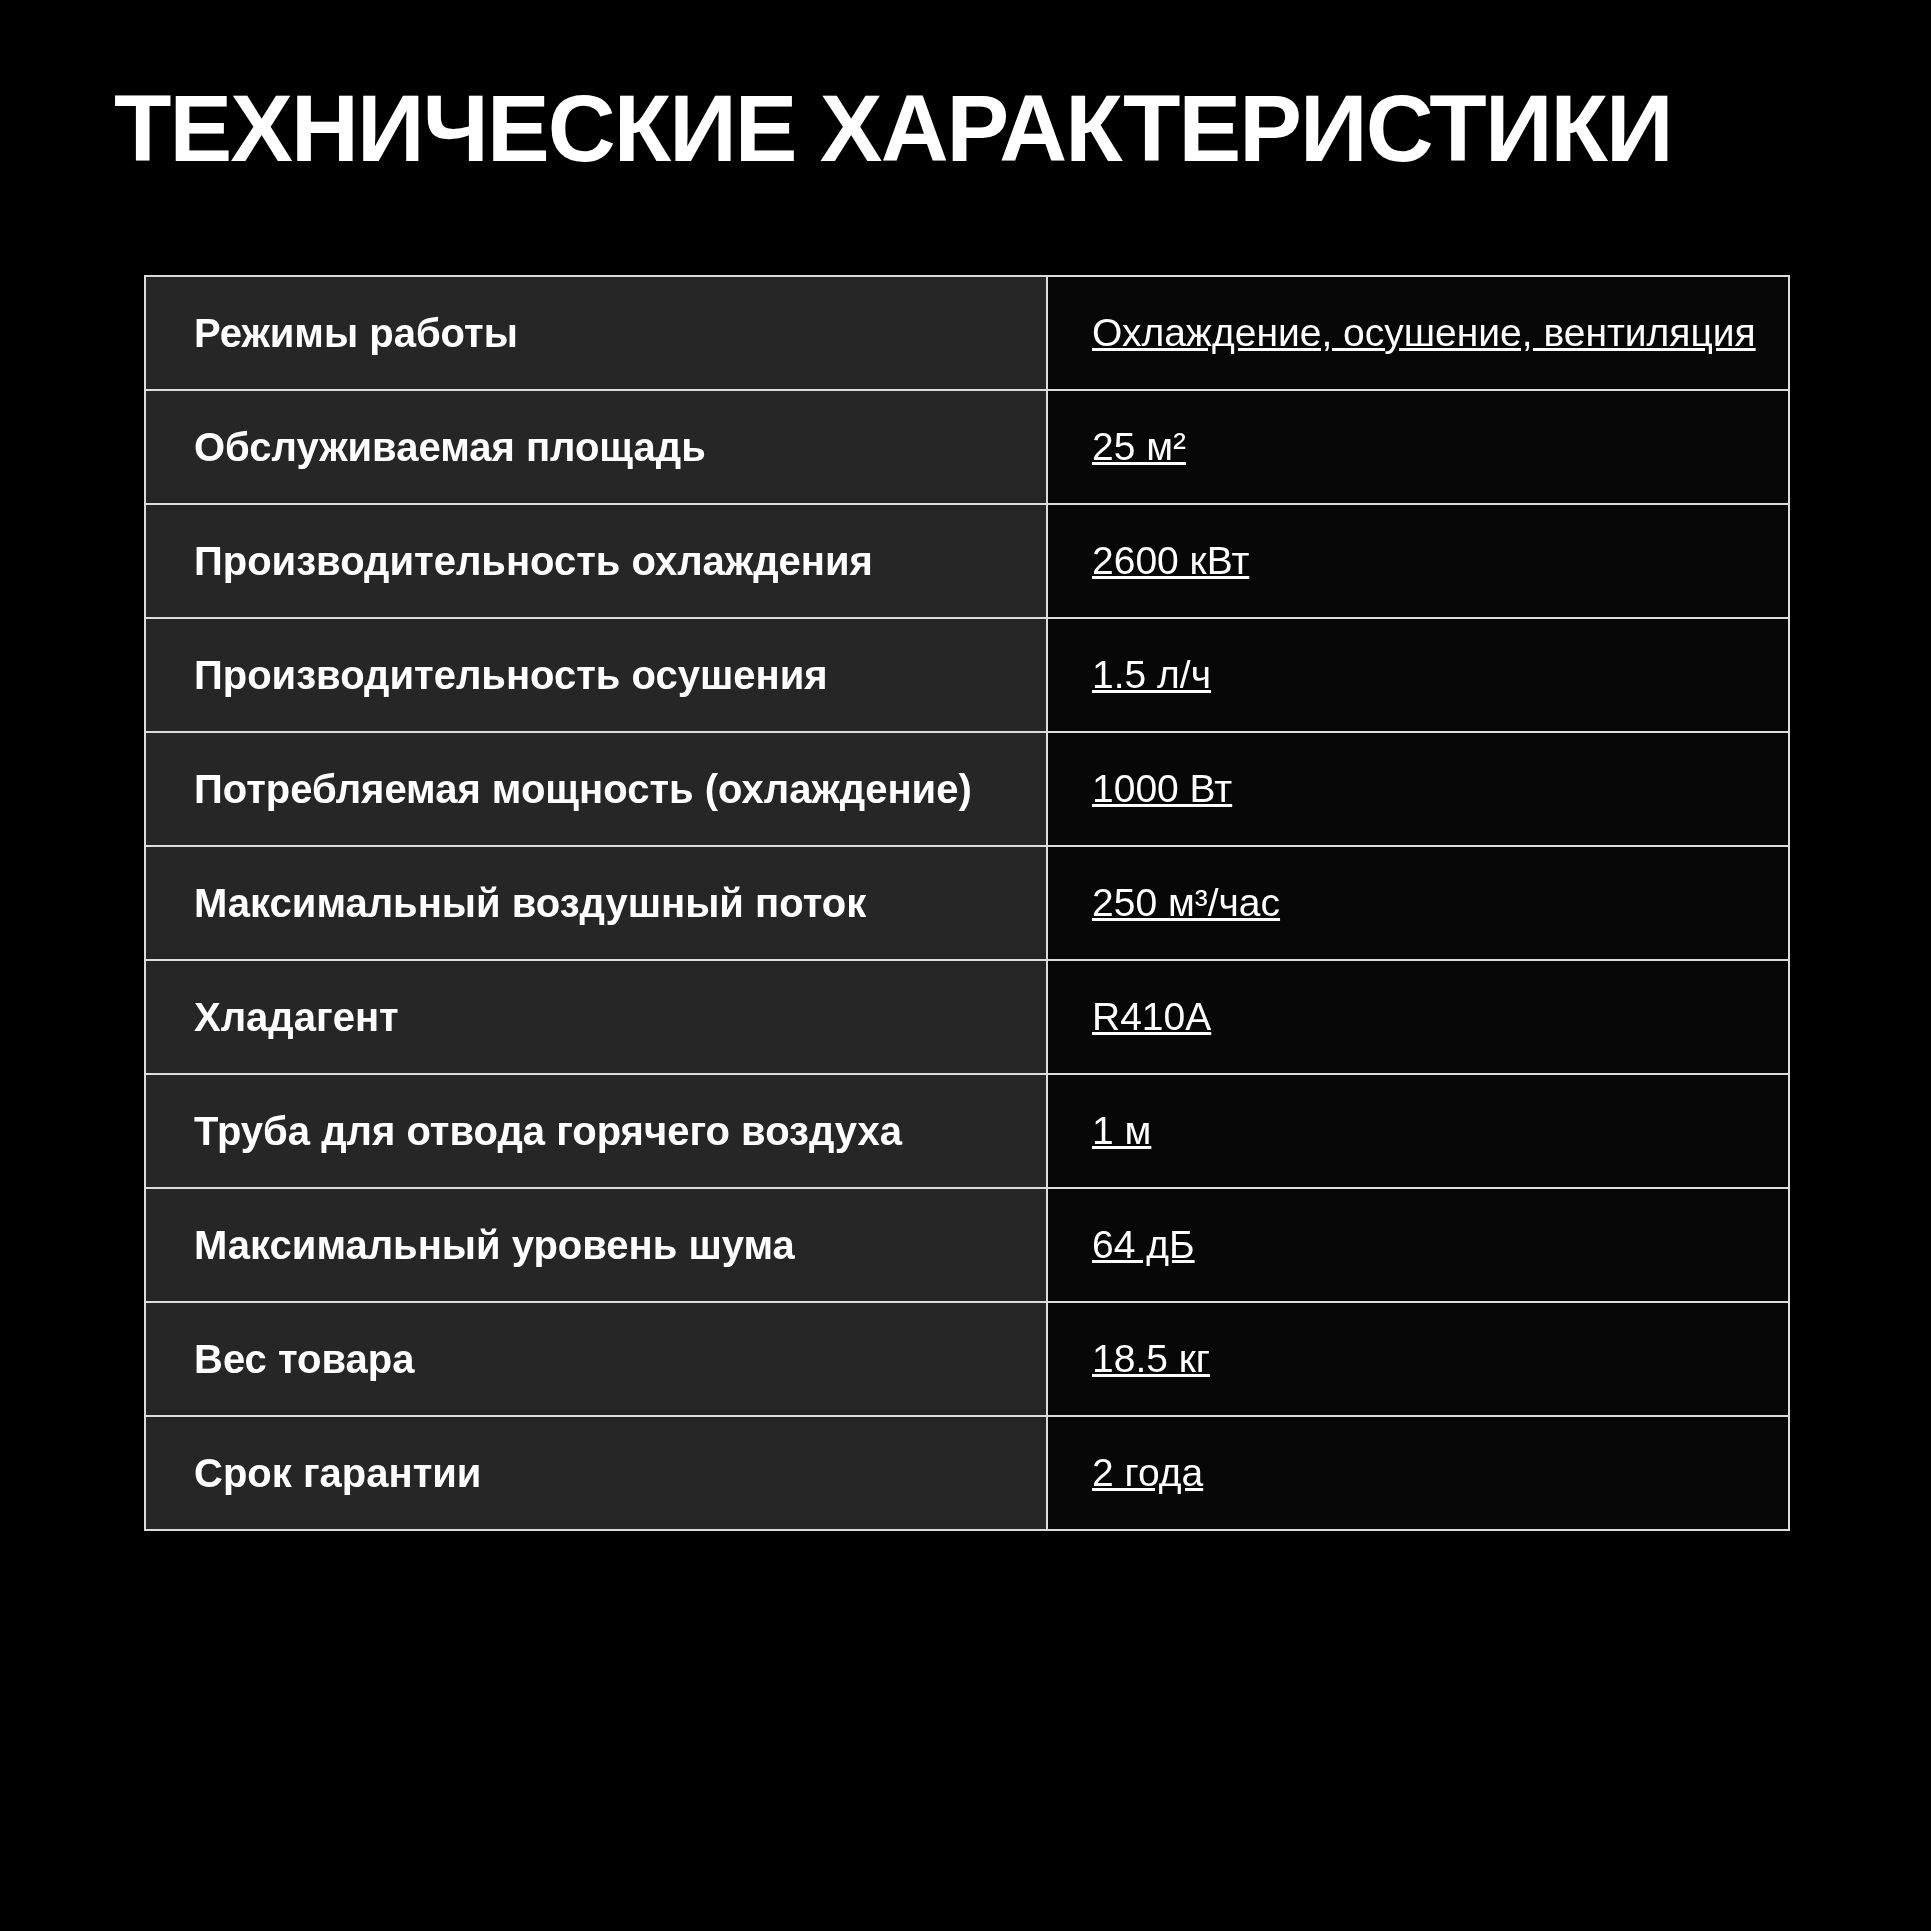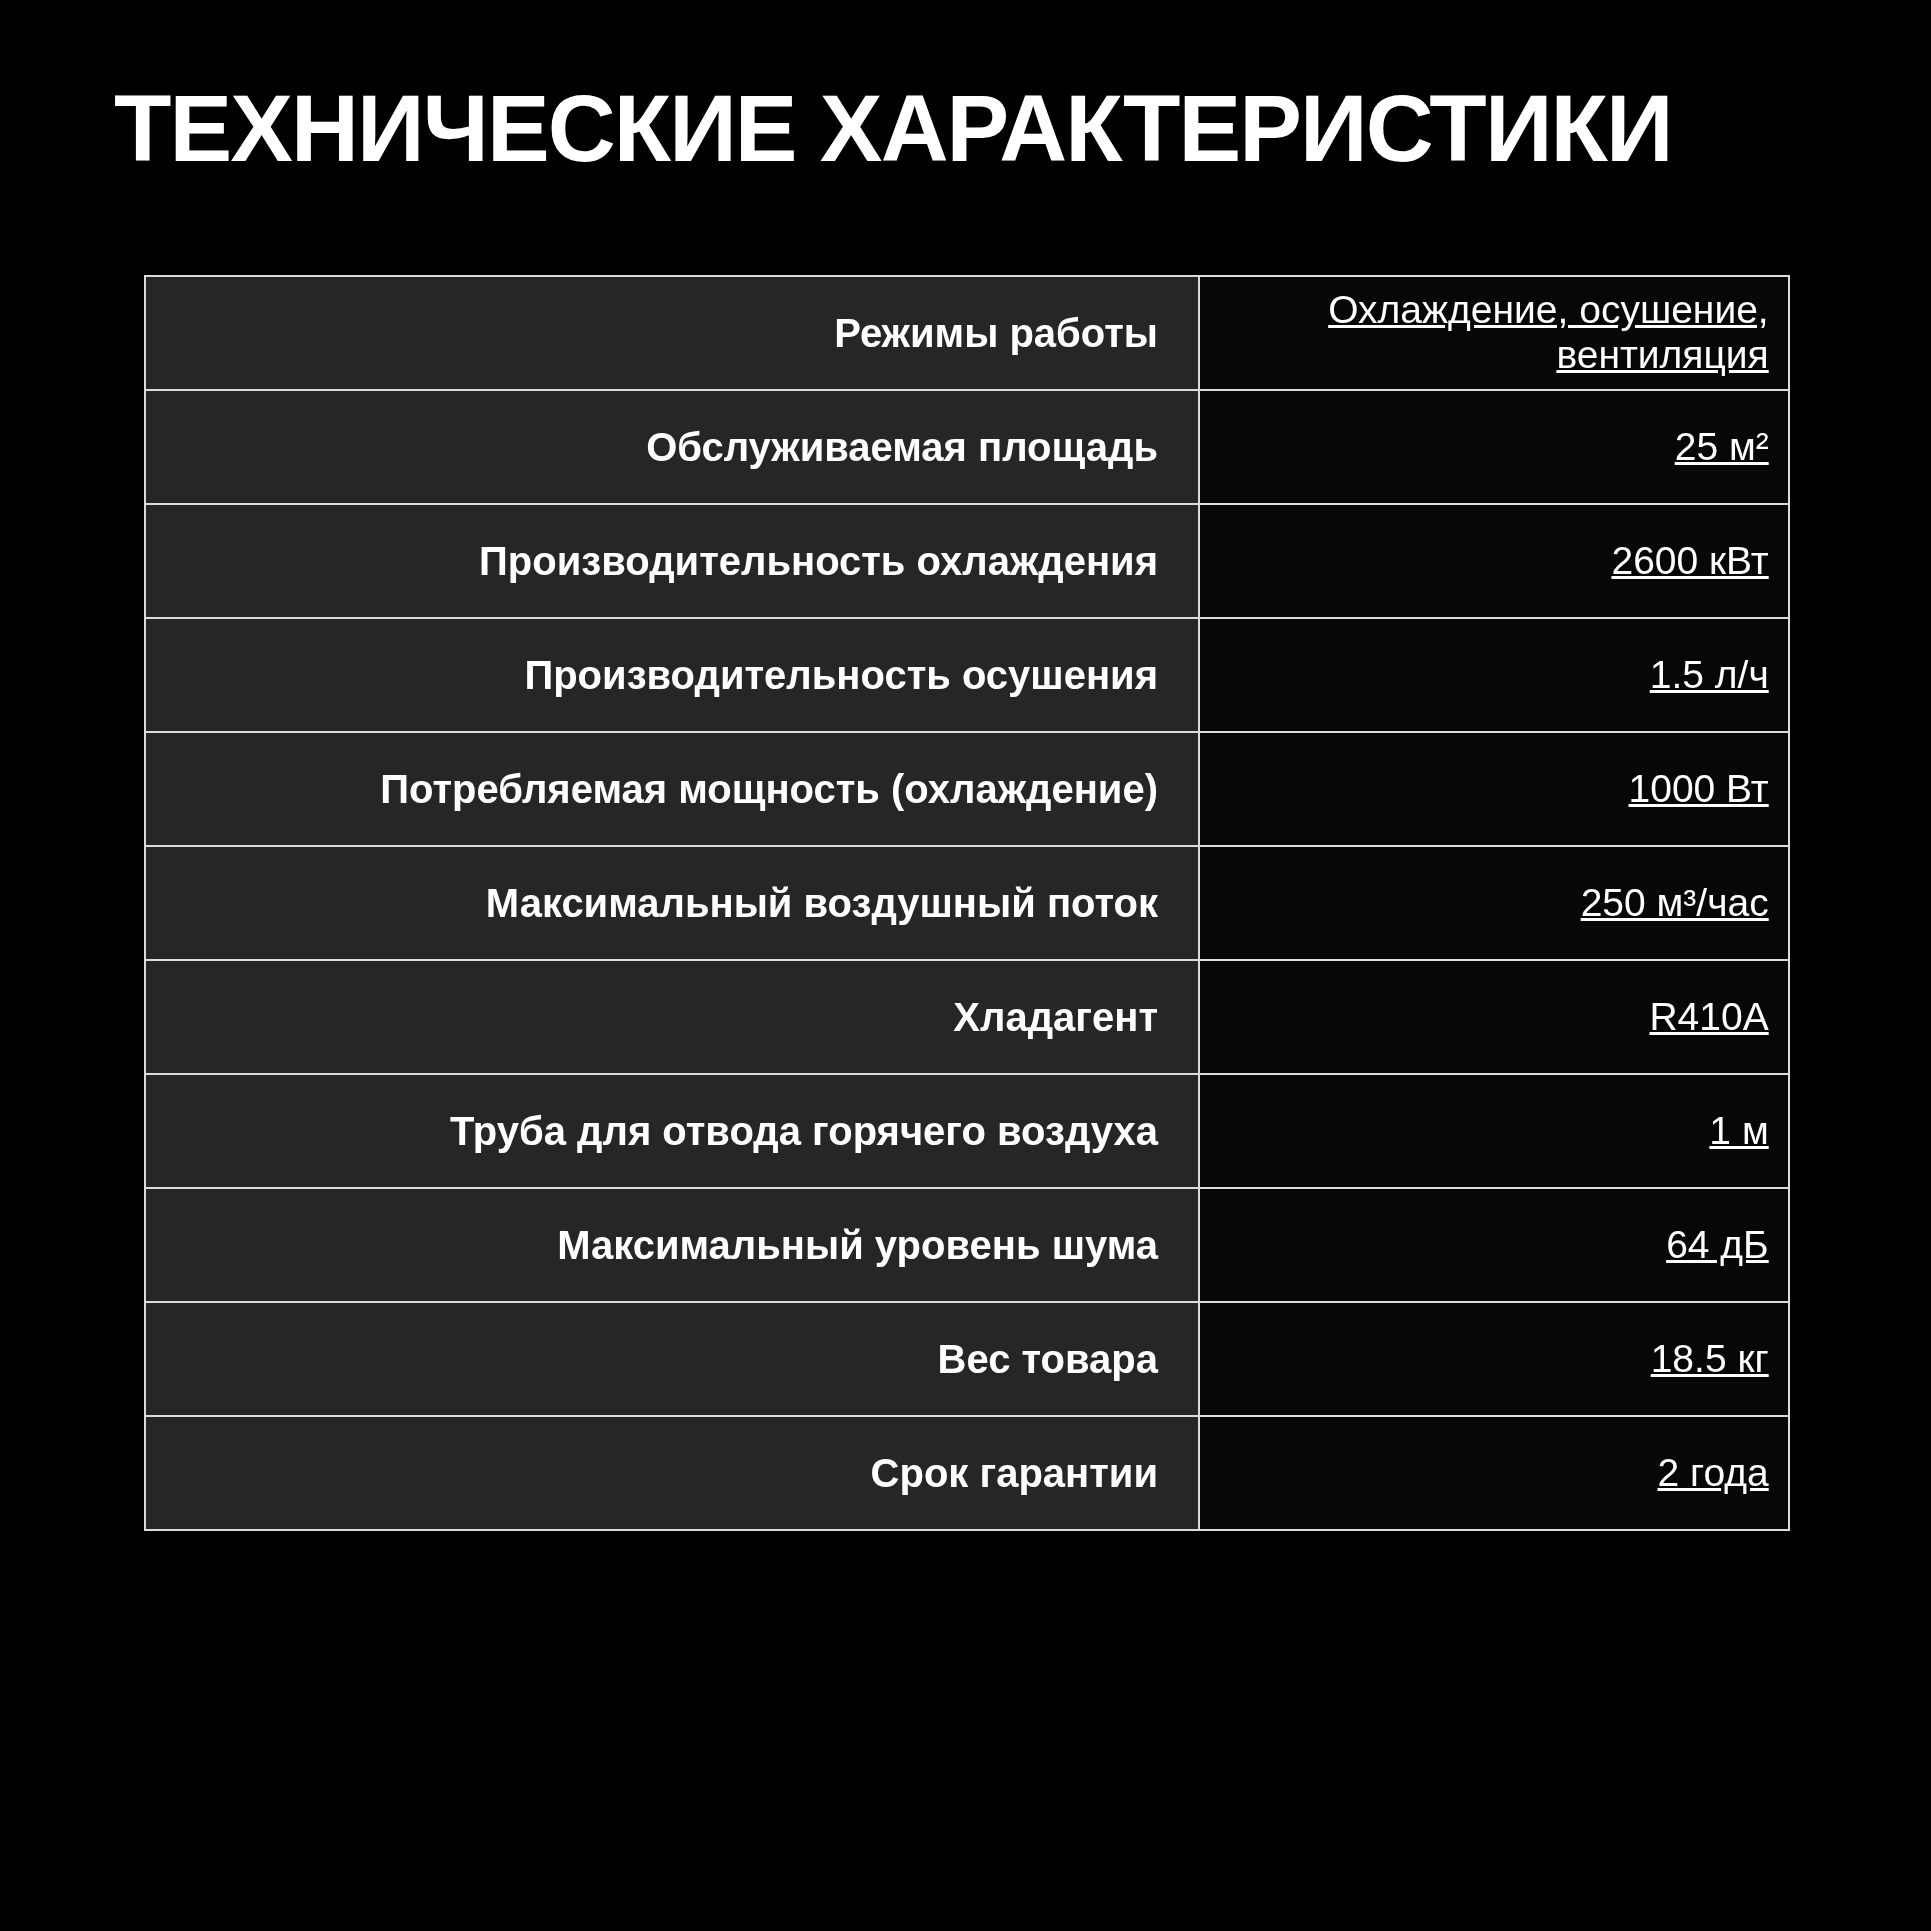--- a/index.html
+++ b/index.html
@@ -2,21 +2,21 @@
 <html style="--page-bg: #000000; --label-bg: #262626; --value-bg: #070707; --border: #dcdcdc; --text: #ffffff;"><head>
 <meta charset="utf-8">
 <style>
   :root{
     --page-bg:#000000;
     --label-bg:#262626;
     --value-bg:#070707;
     --border:#dcdcdc;
     --text:#ffffff;
   }
-  *{margin:0;padding:0;box-sizing:border-box;text-align:right;}
+  *{margin:0;padding:0;box-sizing:border-box;}
   html,body{width:1931px;height:1931px;background:var(--page-bg);overflow:hidden;}
   body{font-family:"Liberation Sans",sans-serif;color:var(--text);position:relative;}
 
   .title{
     position:absolute;
     left:114px;
     top:75px;
     font-size:94px;
     font-weight:bold;
     letter-spacing:-1.9px;
@@ -35,21 +35,21 @@
   .spec-table td{
     border:2.9px solid var(--border);
     height:114px;
     vertical-align:middle;
     font-size:40px;
     line-height:1.15;
     color:var(--text);
   }
   .spec-table td.label-cell{
     background:var(--label-bg);
-    width:1054px;
+    width:902px;
     font-weight:bold;
     padding-left:48px;
     padding-right:40px;
   }
   .spec-table td.value-cell{
     background:var(--value-bg);
     font-weight:normal;
     font-size:39px;
     padding-left:44px;
     padding-right:19.3px;

